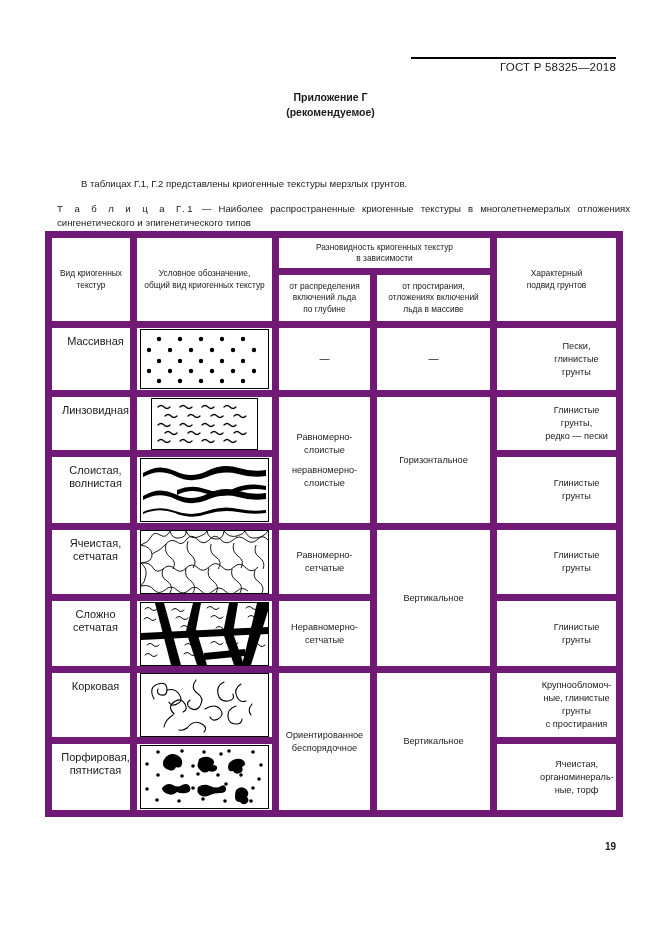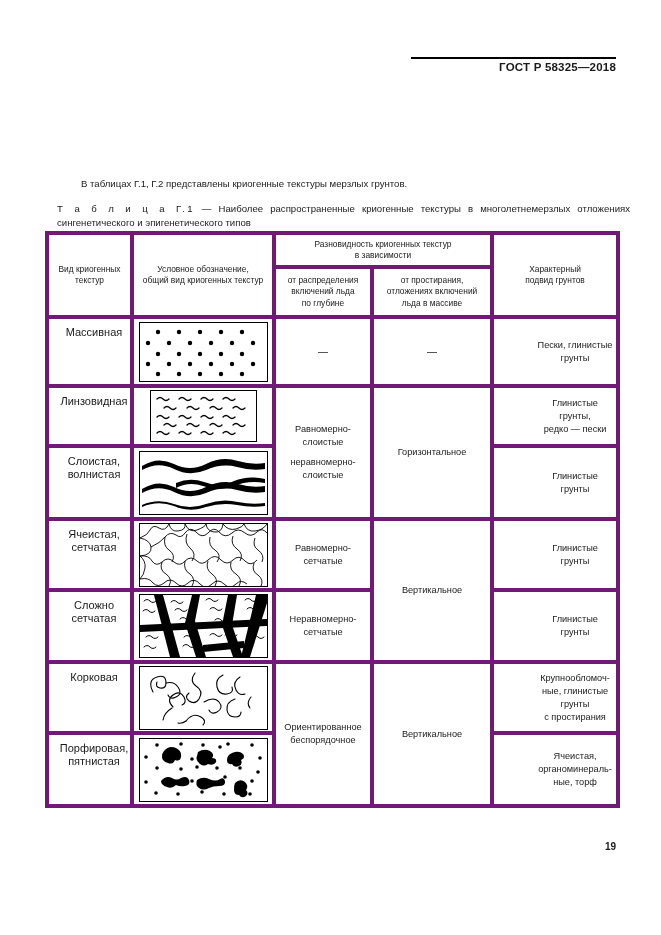--- a/index.html
+++ b/index.html
@@ -31,21 +31,21 @@
     top: 57px;
     width: 205px;
     height: 2px;
     background: #000;
   }
   .std-number {
     position: absolute;
     right: 45px;
     top: 61px;
     font-size: 11.5px;
-    font-weight: bold;
+    font-weight: normal;
     letter-spacing: 0.2px;
     white-space: nowrap;
   }
 
   
   .appendix-block {
     position: absolute;
     left: 0;
     top: 90px;
     width: 661px;
@@ -94,21 +94,21 @@
   
   .gost-table {
     position: absolute;
     left: 45px;
     top: 231px;
     width: 571px;
     border-collapse: collapse;
     table-layout: fixed;
   }
   .gost-table td, .gost-table th {
-    border: 4px solid #701a75;
+    border: 7px solid #701a75;
     font-size: 8.6px;
     font-weight: normal;
     line-height: 12px;
     text-align: center;
     vertical-align: middle;
     padding: 2px 3px;
   }
   .gost-table thead td {
     font-size: 8.4px;
     line-height: 11.5px;
@@ -159,20 +159,24 @@
   }
 </style>
 </head>
 <body>
 
 <div class="page">
 
   <div class="header-rule"></div>
   <div class="std-number">ГОСТ Р 58325—2018</div>
 
+  <div class="appendix-block">
+    <div class="appendix-line">Приложение Г</div>
+    <div class="appendix-line">(рекомендуемое)</div>
+  </div>
 
 
   <div class="intro-para">В таблицах Г.1, Г.2 представлены криогенные текстуры мерзлых грунтов.</div>
 
   <div class="table-caption">
     <span class="caption-label">Т а б л и ц а  Г.1</span><span> — Наиболее распространенные криогенные текстуры в многолетнемерзлых отложениях сингенетического и эпигенетического типов</span>
   </div>
 
   <table class="gost-table">
     <colgroup>

